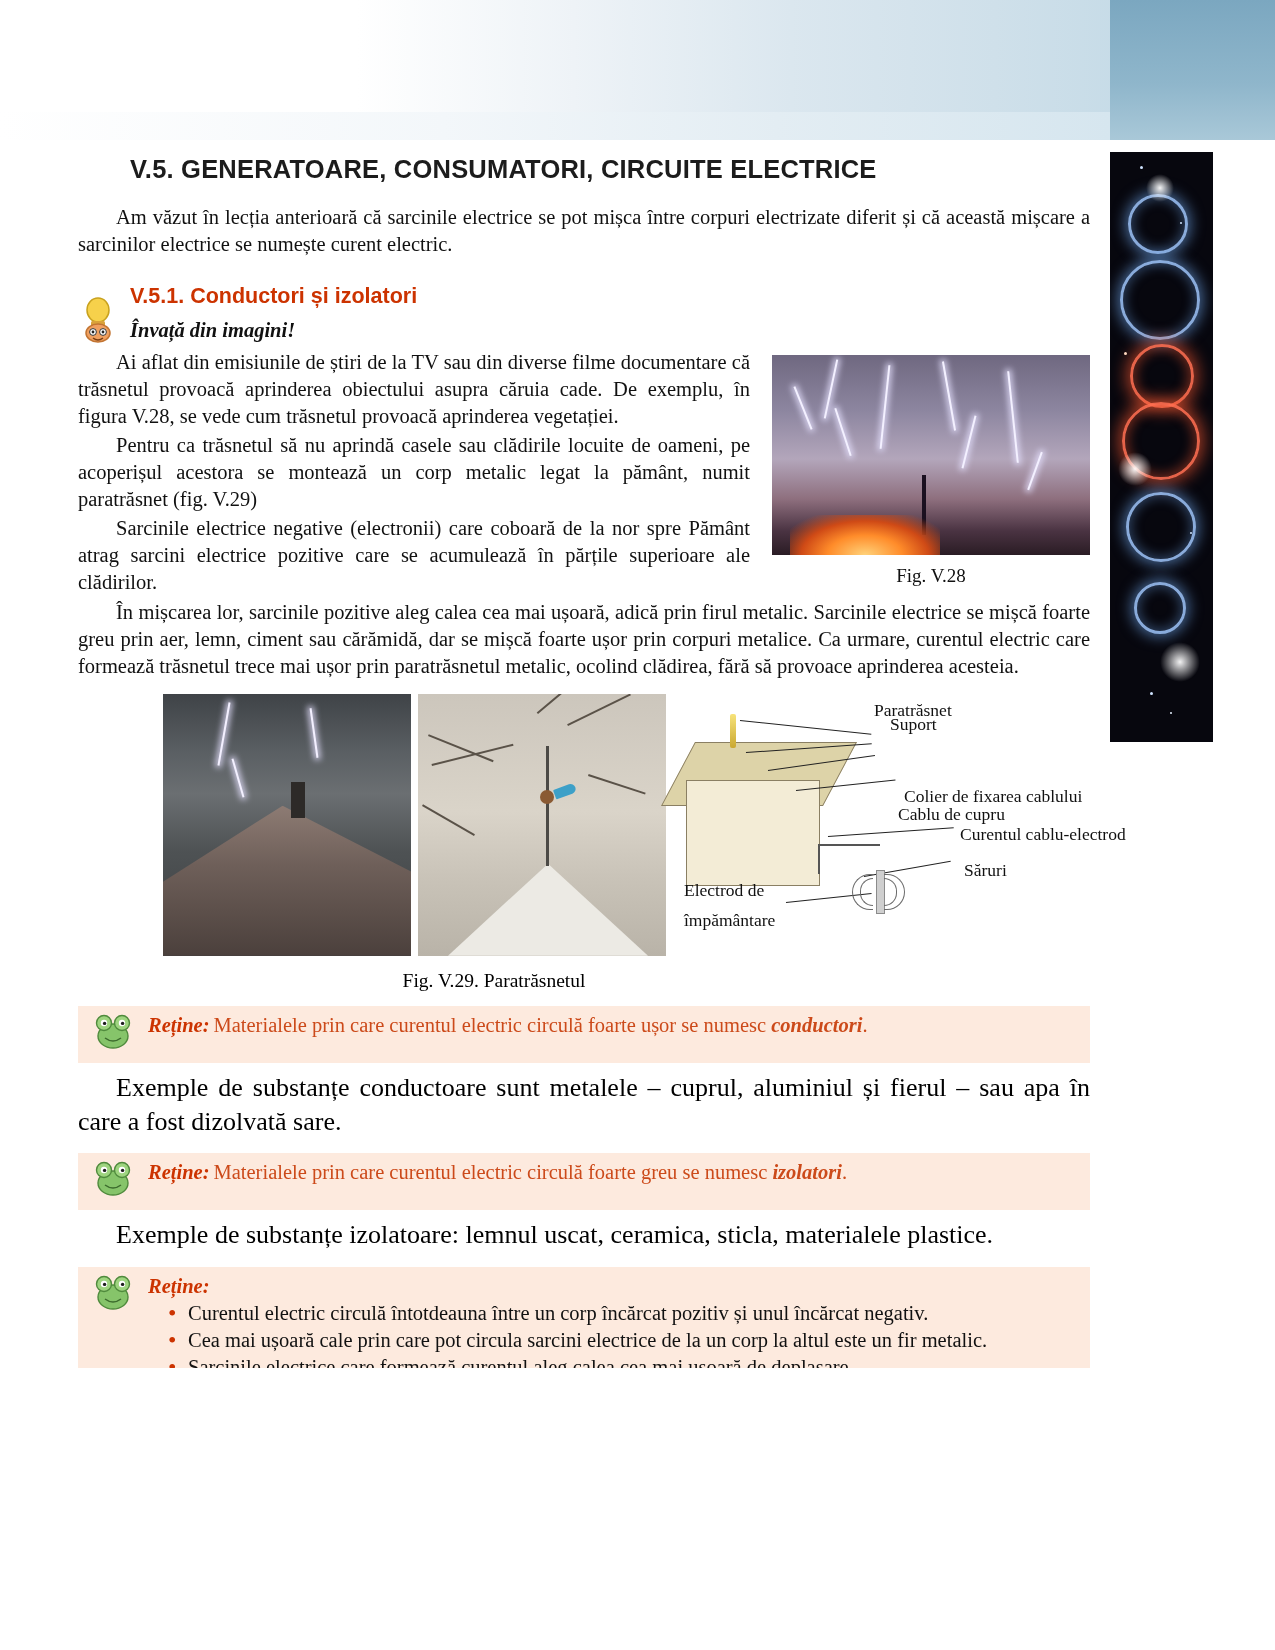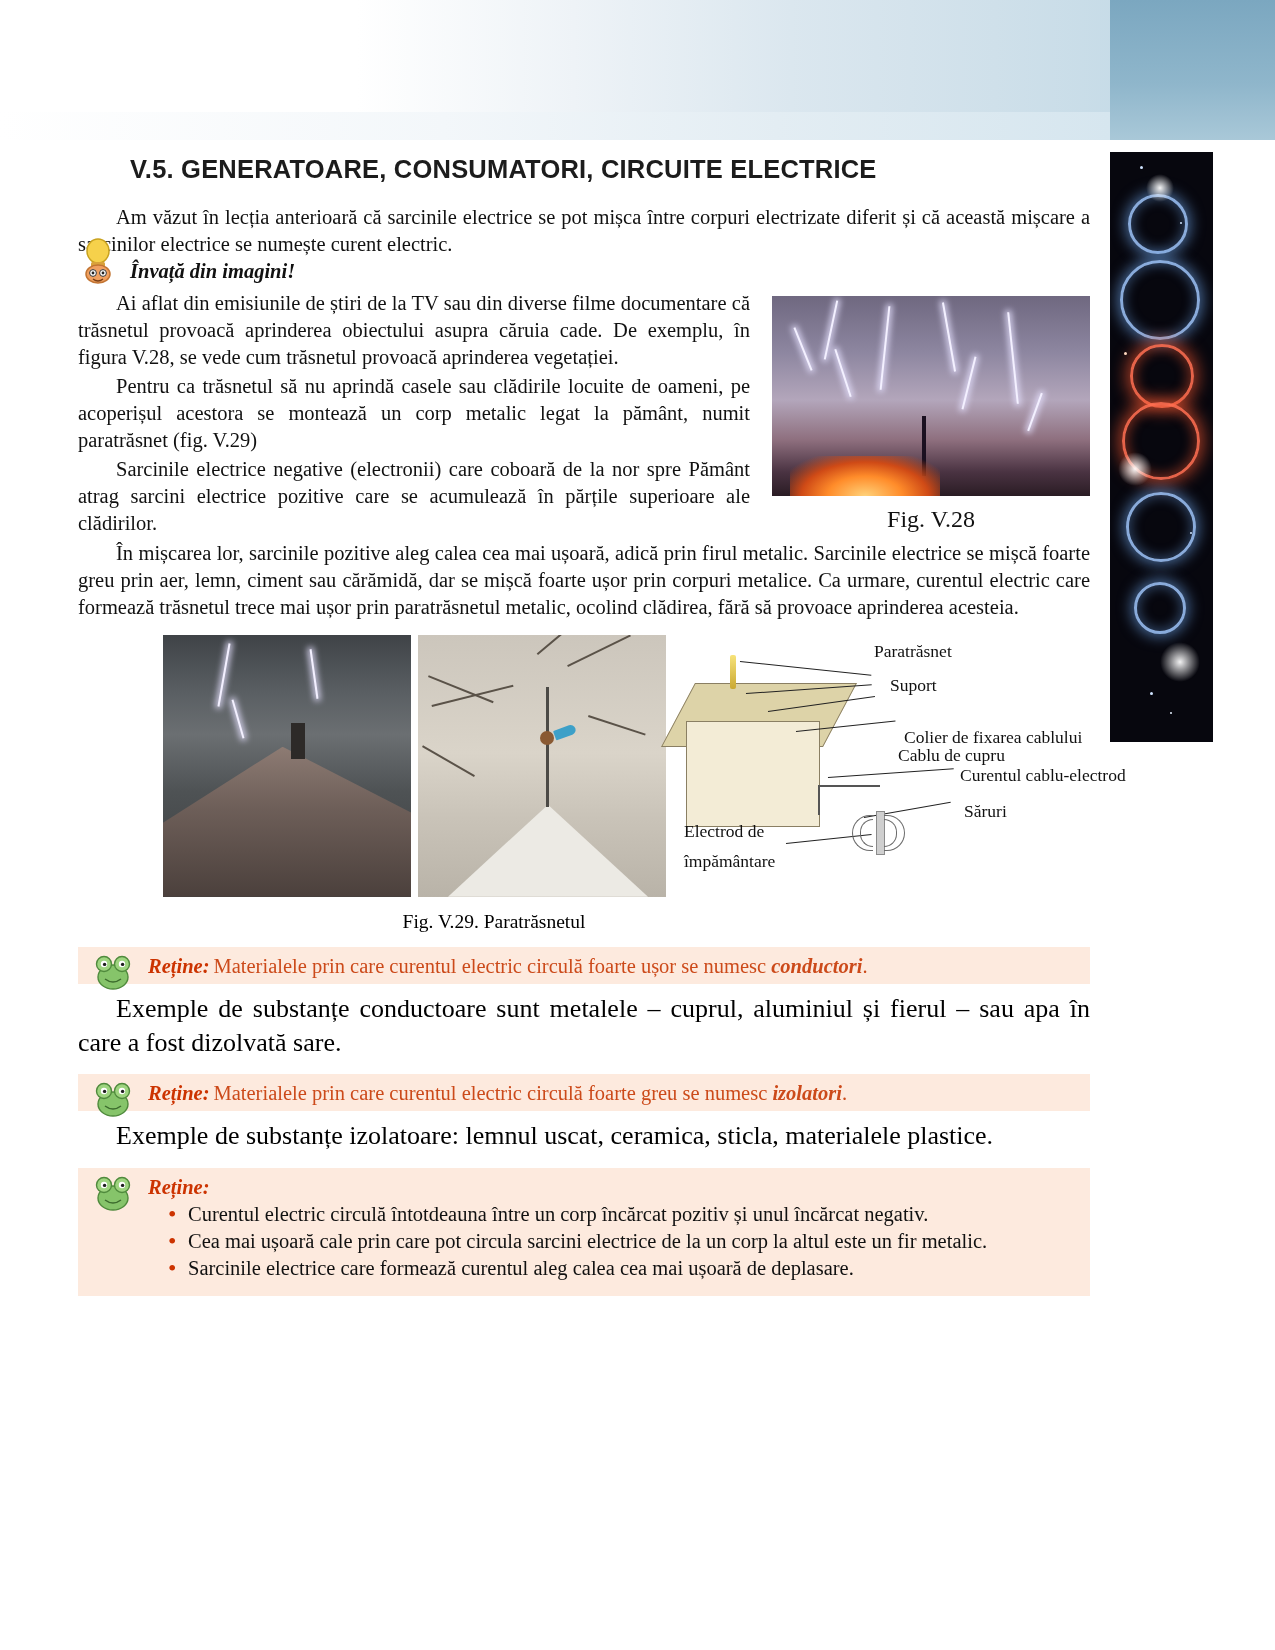--- a/index.html
+++ b/index.html
@@ -139,21 +139,21 @@
     background: radial-gradient(ellipse at 50% 100%, #ffd27a 0%, #ff8c2a 35%, #cf4a16 60%, rgba(60,20,10,0) 85%);
   }
   .tree {
     position: absolute;
     left: 150px; bottom: 20px;
     width: 4px; height: 60px;
     background: #1b1020;
   }
   .fig-caption {
     text-align: center;
-    font-size: 24px;
+    font-size: 19px;
     color: #111;
     margin-top: 10px;
   }
 
   
   .fig-row {
     clear: both;
     position: relative;
     margin-top: 14px;
     height: 268px;
@@ -260,21 +260,21 @@
     font-size: 19.5px;
     margin-top: 8px;
     margin-left: -180px;
   }
 
   
   .retine {
     position: relative;
     background: #fdeade;
     margin: 14px 0 0 0;
-    padding: 8px 14px 3px 70px;
+    padding: 8px 14px 23px 70px;
     min-height: 26px;
   }
   .frog-icon {
     position: absolute;
     left: 14px; top: 6px;
     width: 42px; height: 38px;
   }
   .retine .kw {
     font-weight: bold;
     font-style: italic;
@@ -355,20 +355,21 @@
     <div class="spark" style="left:40px; top:540px; width:3px; height:3px; background:#cfe4ff;"></div>
     <div class="spark" style="left:60px; top:560px; width:2px; height:2px; background:#e6f0ff;"></div>
   </div>
 
   <div class="content">
 
     <h1 class="chapter-title">V.5. GENERATOARE, CONSUMATORI, CIRCUITE ELECTRICE</h1>
 
     <p class="body">Am văzut în lecția anterioară că sarcinile electrice se pot mișca între corpuri electrizate diferit și că această mișcare a sarcinilor electrice se numește curent electric.</p>
 
+    <h2 class="section-title">V.5.1. Conductori și izolatori</h2>
 
     <div class="learn-head">
       <svg class="bulb-icon" viewBox="0 0 40 46">
         <ellipse cx="20" cy="13" rx="11" ry="12" fill="#f6d14b" stroke="#c9a21e" stroke-width="1.5"></ellipse>
         <rect x="13" y="24" width="14" height="5" rx="1.5" fill="#d9a23a"></rect>
         <ellipse cx="20" cy="36" rx="12" ry="9" fill="#f0a060" stroke="#c27432" stroke-width="1.5"></ellipse>
         <ellipse cx="15" cy="35" rx="3.4" ry="3.4" fill="#ffffff" stroke="#333" stroke-width="1"></ellipse>
         <ellipse cx="25" cy="35" rx="3.4" ry="3.4" fill="#ffffff" stroke="#333" stroke-width="1"></ellipse>
         <circle cx="15" cy="35" r="1.4" fill="#222"></circle>
         <circle cx="25" cy="35" r="1.4" fill="#222"></circle>
@@ -428,21 +429,21 @@
 
         <div class="dg-line" style="left:62px; top:26px; width:132px; transform:rotate(6deg);"></div>
         <div class="dg-line" style="left:68px; top:58px; width:126px; transform:rotate(-4deg);"></div>
         <div class="dg-line" style="left:90px; top:76px; width:108px; transform:rotate(-8deg);"></div>
         <div class="dg-line" style="left:118px; top:96px; width:100px; transform:rotate(-6deg);"></div>
         <div class="dg-line" style="left:150px; top:142px; width:126px; transform:rotate(-4deg);"></div>
         <div class="dg-line" style="left:186px; top:182px; width:88px; transform:rotate(-10deg);"></div>
         <div class="dg-line" style="left:108px; top:208px; width:86px; transform:rotate(-6deg);"></div>
 
         <div class="dg-label" style="left:196px; top:6px;">Paratrăsnet</div>
-        <div class="dg-label" style="left:212px; top:40px;">Suport</div>
+        <div class="dg-label" style="left:212px; top:20px;">Suport</div>
         <div class="dg-label" style="left:220px; top:64px;margin-top:46px;">Cablu de cupru</div>
         <div class="dg-label" style="left:226px; top:92px;">Colier de fixarea cablului</div>
         <div class="dg-label" style="left:282px; top:130px;">Curentul cablu-electrod</div>
         <div class="dg-label" style="left:286px; top:166px;">Săruri</div>
         <div class="dg-label" style="left:6px; top:186px;">Electrod de</div>
         <div class="dg-label" style="left:6px; top:216px;">împământare</div>
 
         <div class="ground-rod"></div>
         <div class="wave" style="left:206px; top:184px; width:12px; height:26px;"></div>
         <div class="wave" style="left:206px; top:180px; width:20px; height:34px;"></div>

